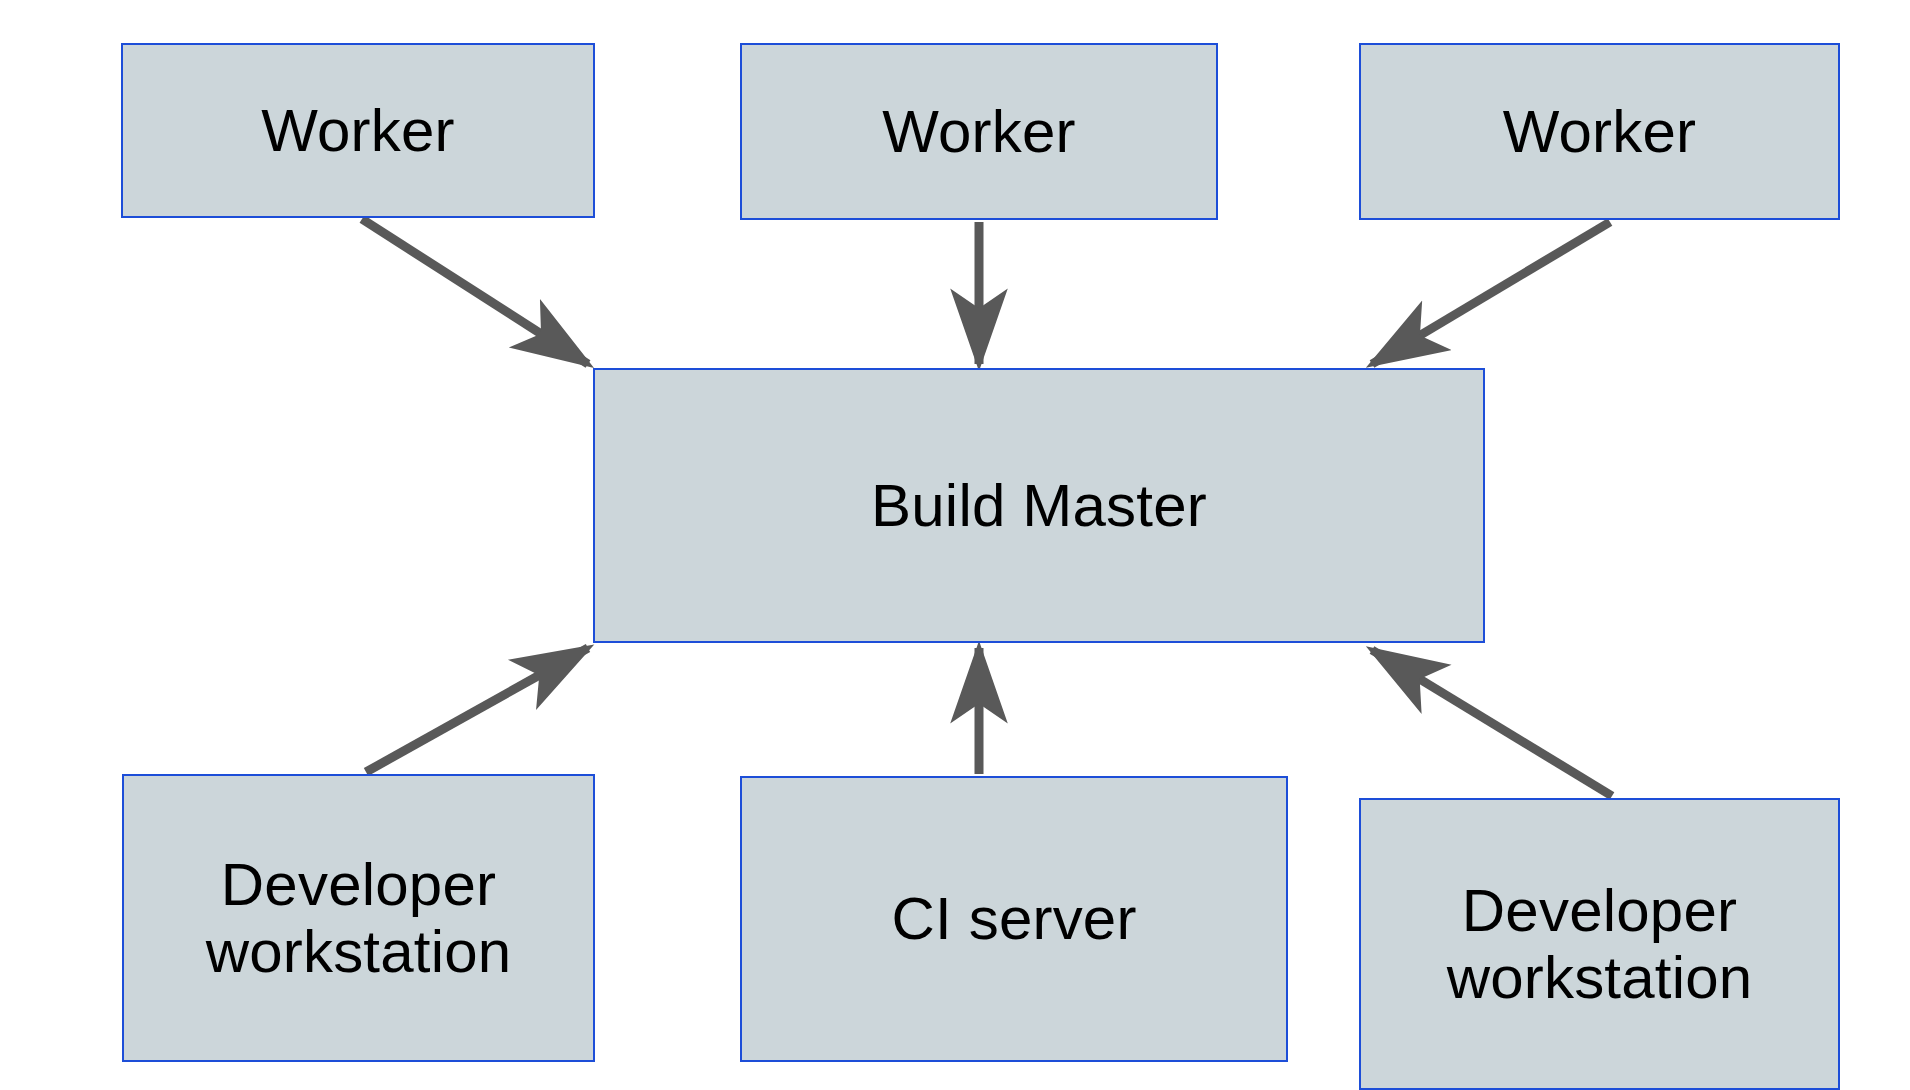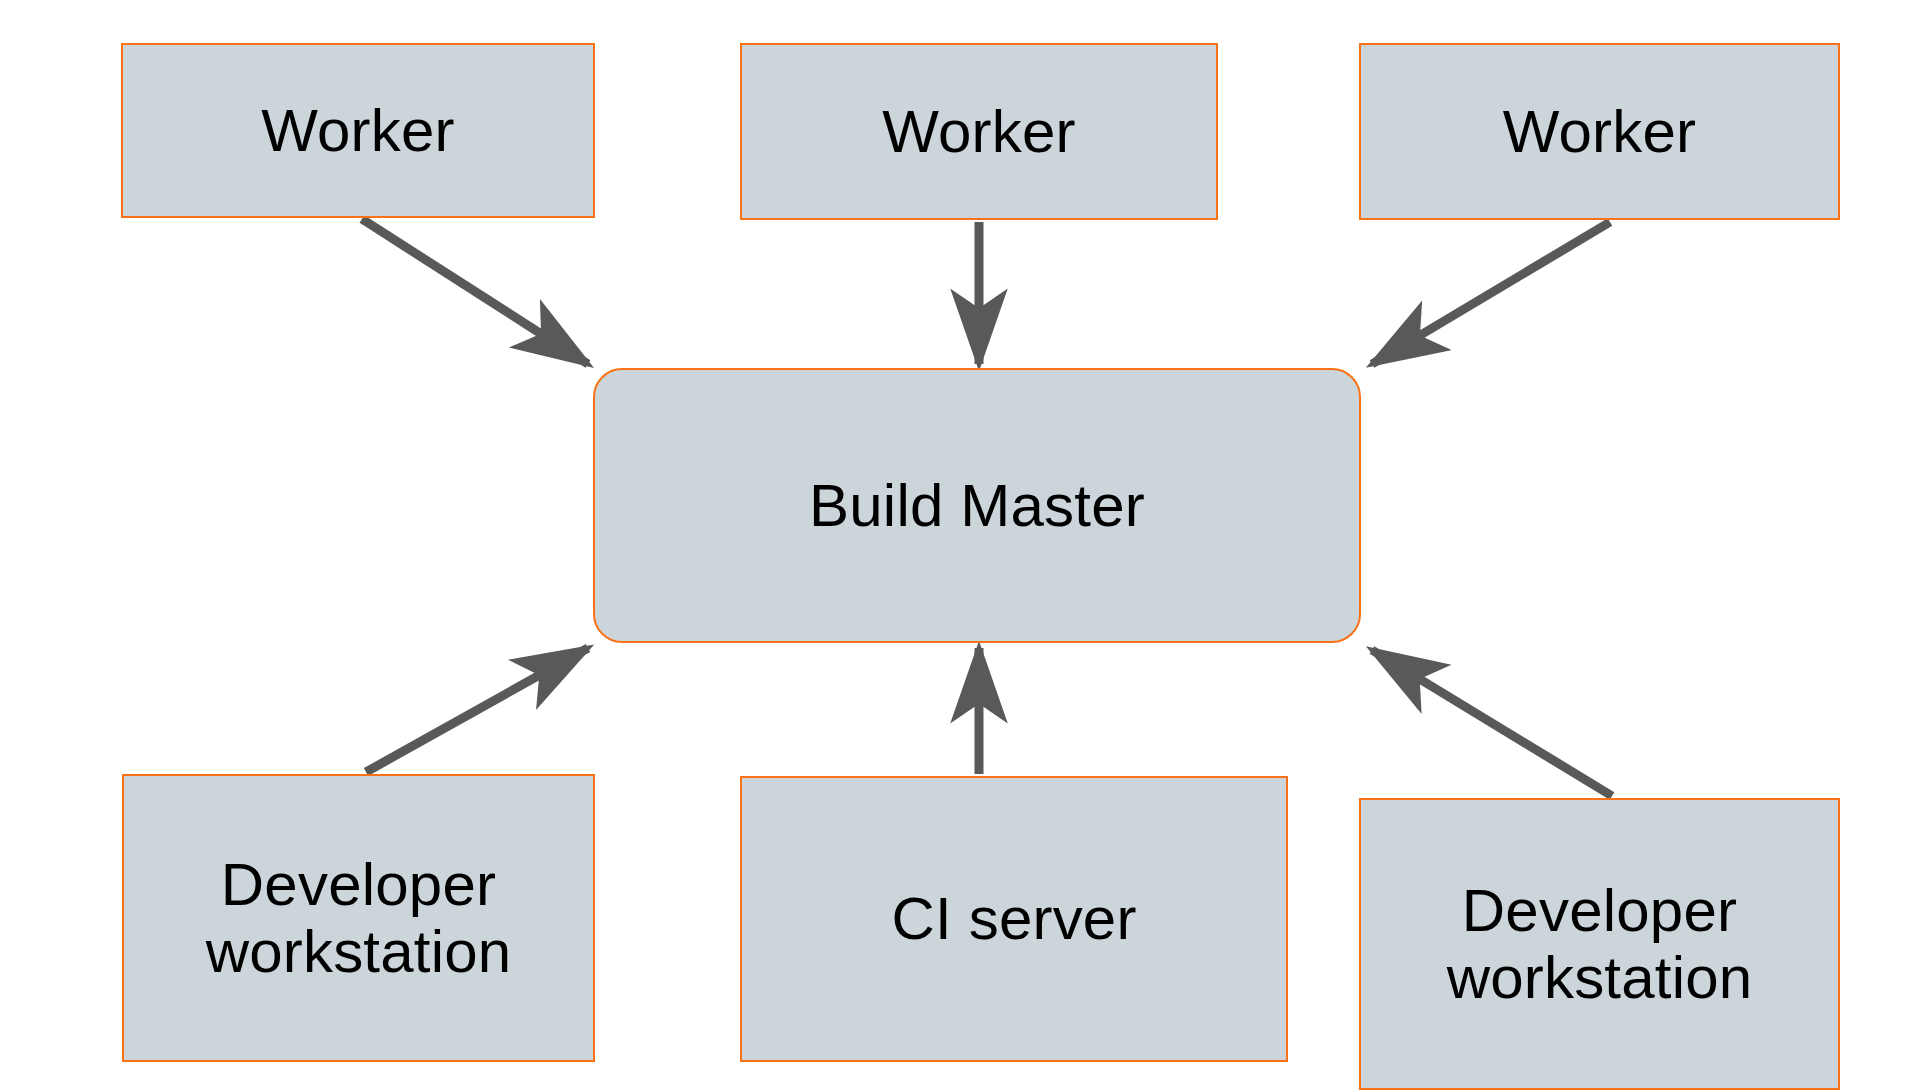--- a/index.html
+++ b/index.html
@@ -22,40 +22,40 @@
     left: 0;
     top: 0;
     width: 1910px;
     height: 1090px;
     pointer-events: none;
   }
   .node {
     position: absolute;
     box-sizing: border-box;
     background: #ccd6da;
-    border: 2px solid #f97316;
+    border: 2px solid #1d4ed8;
     display: flex;
     align-items: center;
     justify-content: center;
     text-align: center;
   }
   .node-label {
     color: #000000;
     font-size: 60px;
     font-weight: 400;
     line-height: 1.12;
     letter-spacing: 0.2px;
     white-space: pre-line;
   }
 
   
   #node-worker-1      { left: 121px;  top: 43px;  width: 474px; height: 175px; }
   #node-worker-2      { left: 740px;  top: 43px;  width: 478px; height: 177px; }
   #node-worker-3      { left: 1359px; top: 43px;  width: 481px; height: 177px; }
-  #node-build-master  { left: 593px;  top: 368px; width: 768px; height: 275px; border-radius: 29px; }
+  #node-build-master  { left: 593px;  top: 368px; width: 892px; height: 275px; }
   #node-dev-left      { left: 122px;  top: 774px; width: 473px; height: 288px; }
   #node-ci-server     { left: 740px;  top: 776px; width: 548px; height: 286px; }
   #node-dev-right     { left: 1359px; top: 798px; width: 481px; height: 292px; }
 </style>
 </head>
 <body>
 
 <div id="canvas">
 
   <svg id="edge-layer" viewBox="0 0 1910 1090" width="1910" height="1090" xmlns="http://www.w3.org/2000/svg">

